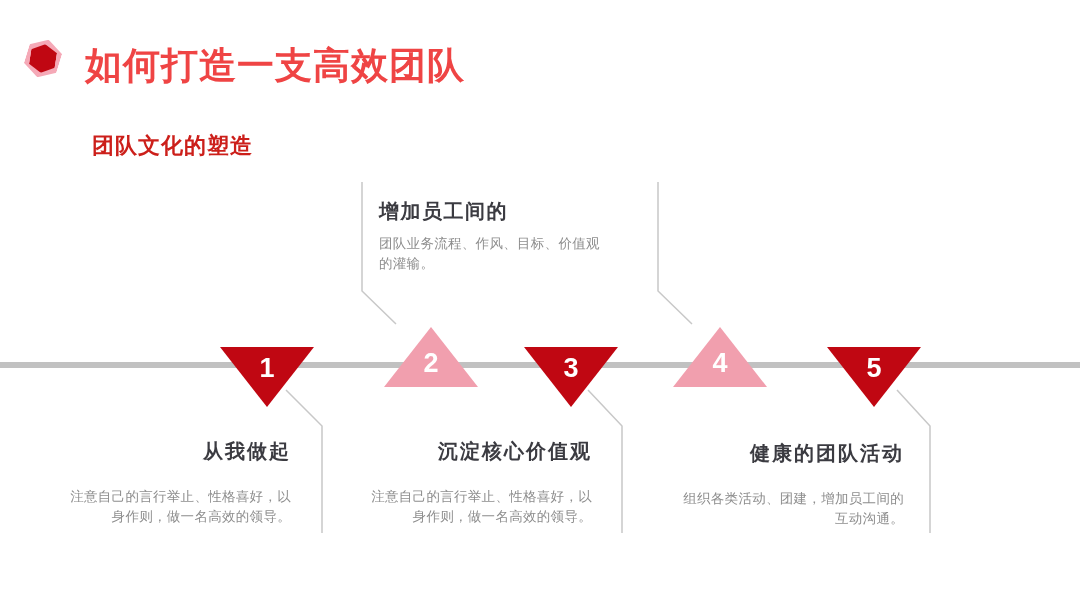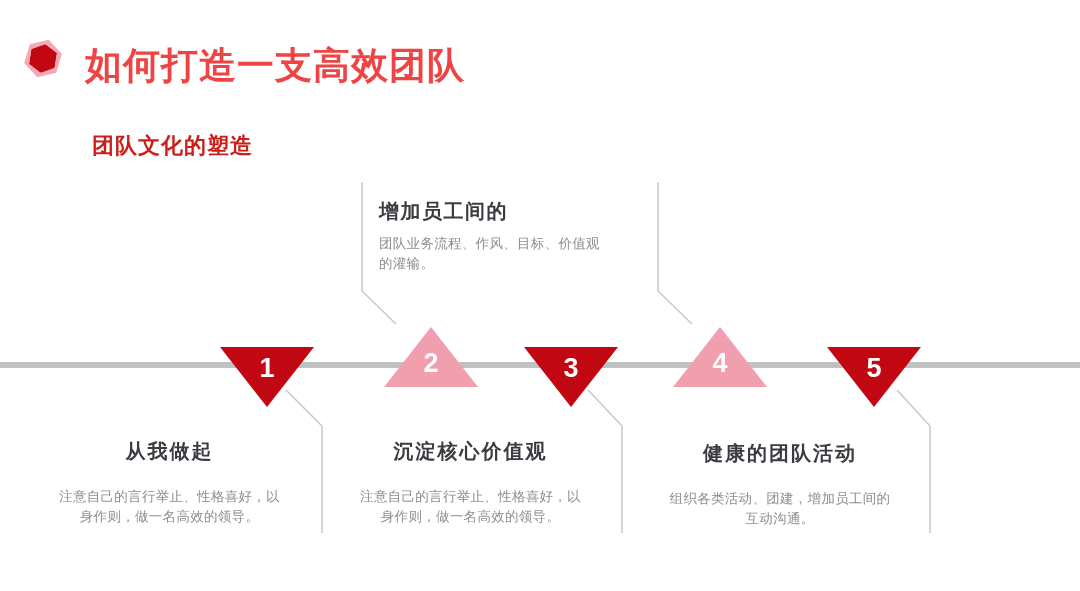--- a/index.html
+++ b/index.html
@@ -130,21 +130,21 @@
   }
   .block-desc {
     margin-top: 11px;
     font-size: 13.5px;
     letter-spacing: 0.3px;
     color: #8d8d8d;
     line-height: 1.45;
     white-space: pre-line;
   }
   .block.top { text-align: left; }
-  .block.bottom { text-align: center; }
+  .block.bottom { text-align: right; }
   .block.bottom .block-title { letter-spacing: 2px; }
   .block.bottom .block-desc { margin-top: 24px; }
 
   #block-step-2 { left: 379px; top: 200px; width: 258px; }
   #block-step-4 { left: 683px; top: 211px; width: 260px; }
   #block-step-1 { left: 48px;  top: 440px; width: 243px; }
   #block-step-3 { left: 349px; top: 440px; width: 243px; }
   #block-step-5 { left: 656px; top: 442px; width: 248px; }
 
   #marker-1 { left: 220px; }

